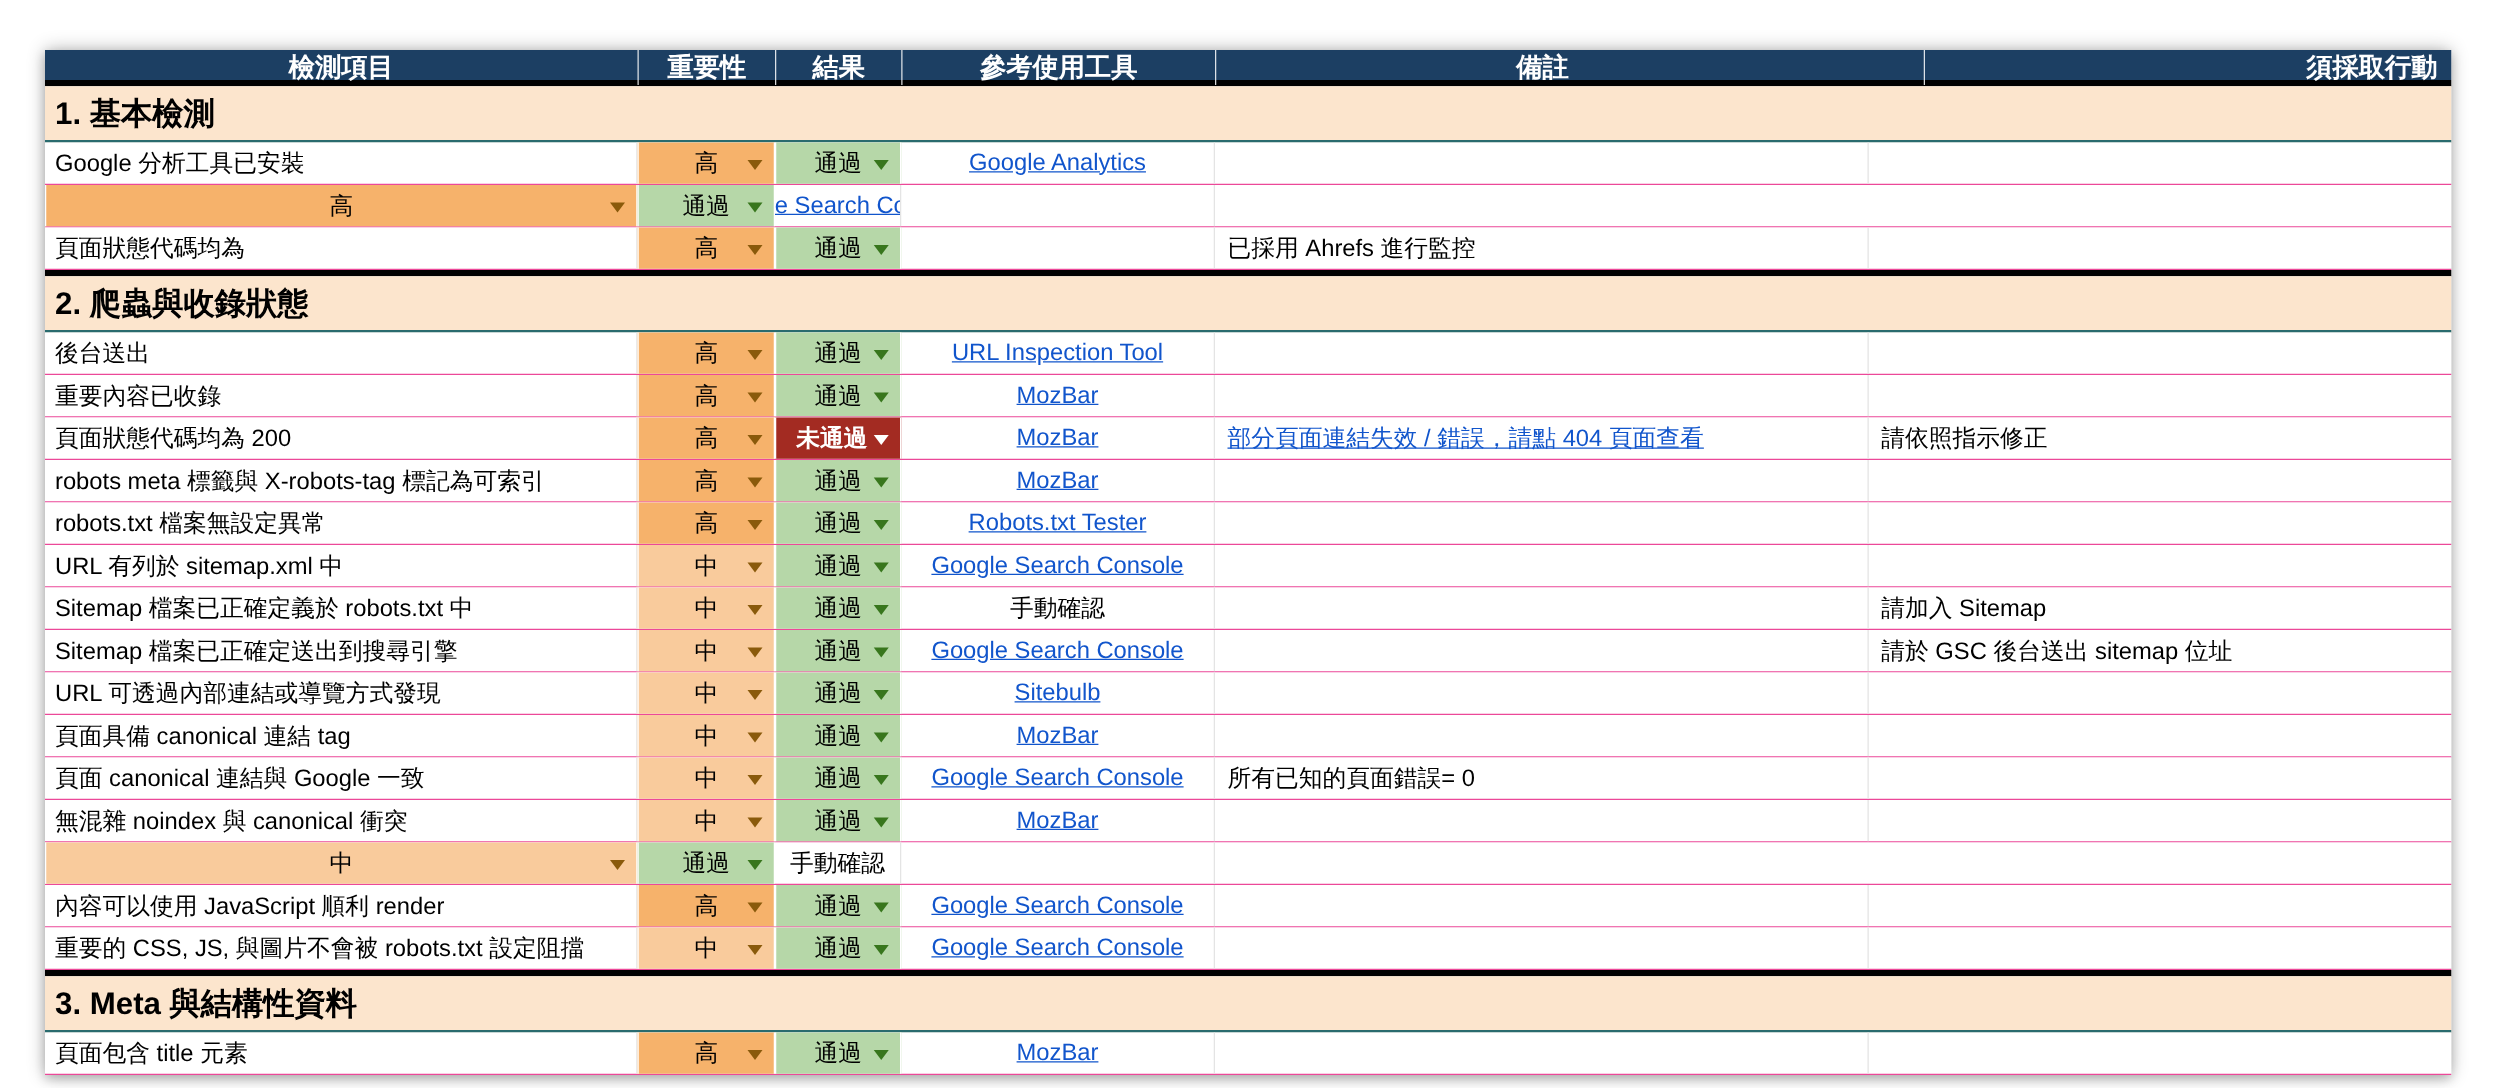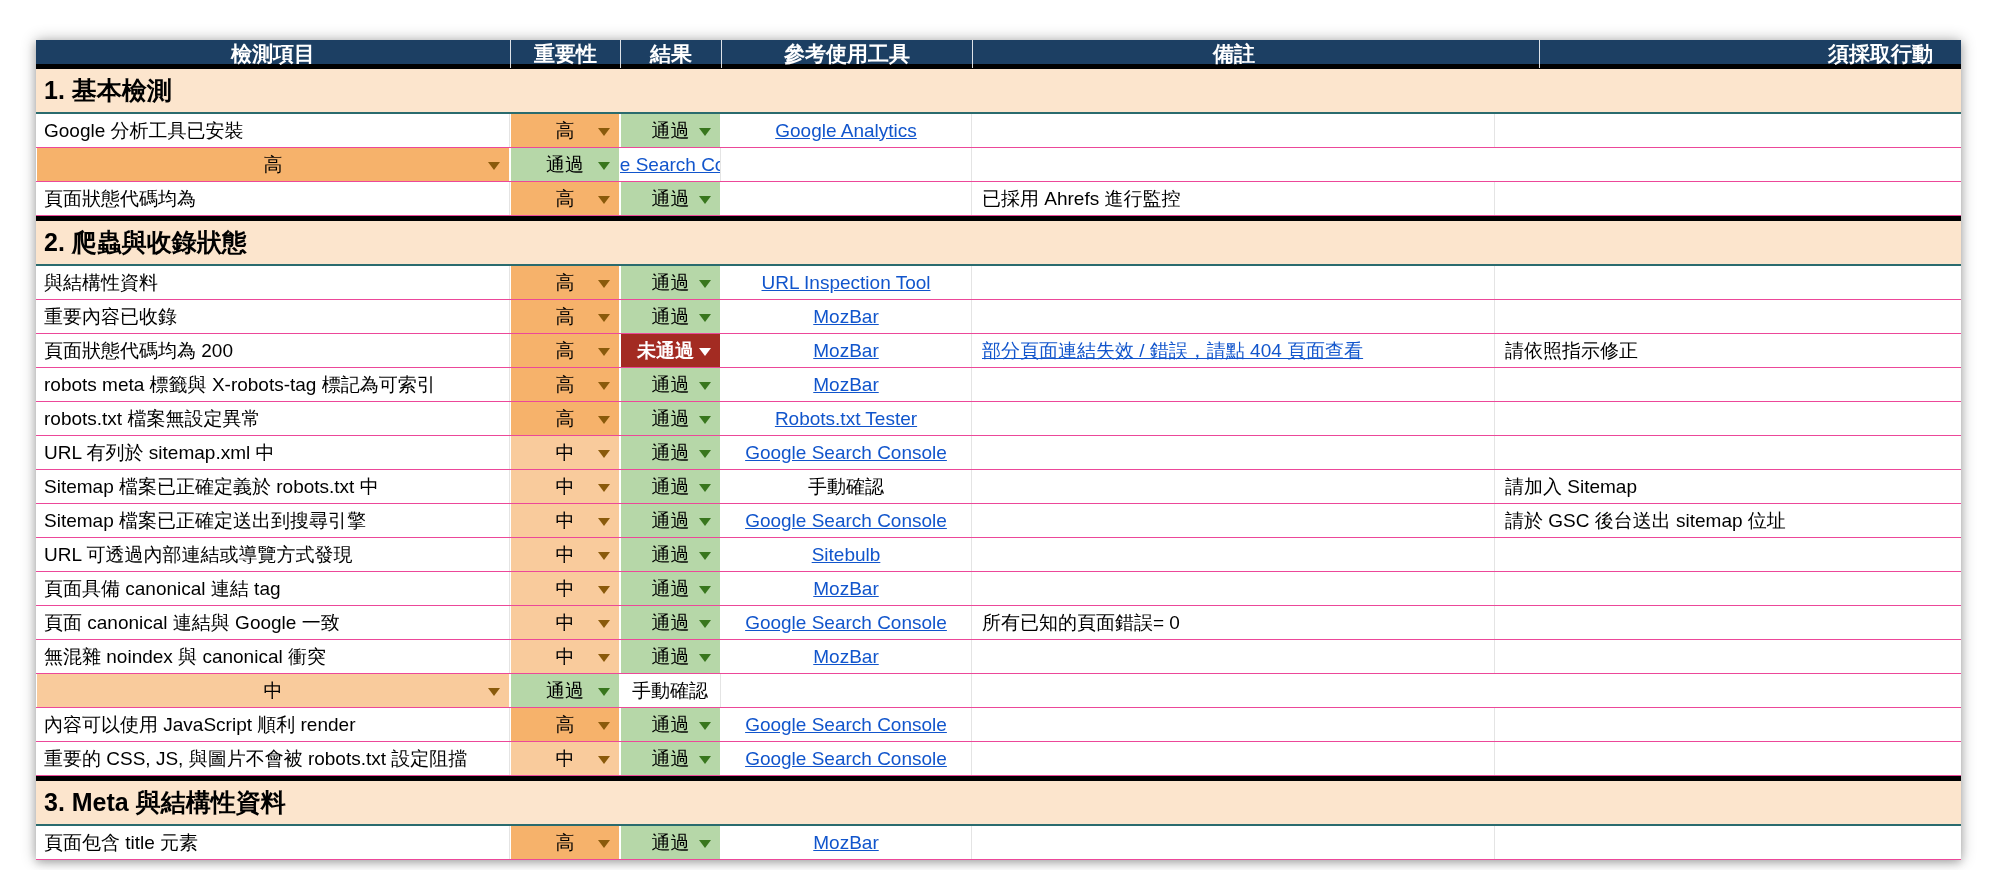--- a/index.html
+++ b/index.html
@@ -3,21 +3,21 @@
 <meta charset="utf-8">
 <style>
   html,body{margin:0;padding:0;background:#ffffff;width:2000px;height:870px;overflow:hidden;
     font-family:"Liberation Sans","DejaVu Sans",sans-serif;}
   .sheet{position:absolute;left:36px;top:40px;width:1925px;background:#fff;
     box-shadow:0 0 14px rgba(0,0,0,0.30),0 3px 8px rgba(0,0,0,0.18);}
   .hrow{display:grid;grid-template-columns:474px 110px 101px 251px 523px 466px;
     background:var(--header-bg);height:24px;}
   .hcell{color:#fff;font-weight:bold;font-size:21px;display:flex;align-items:center;justify-content:center;}
   .hcell + .hcell{border-left:1px solid rgba(255,255,255,0.85);}
-  .hcell.right{justify-content:flex-end;padding-right:28px;margin-left:44px;}
+  .hcell.right{justify-content:flex-end;padding-right:11px;margin-left:44px;}
   .black-divider{height:5px;background:var(--divider);}
   .section-row{height:43px;background:var(--section-bg);border-bottom:2px solid var(--teal-line);
     display:flex;align-items:center;padding-left:8px;font-size:25px;font-weight:bold;color:#000;}
   .row{display:grid;grid-template-columns:474px 110px 101px 251px 523px 466px;height:33px;
     border-bottom:1px solid #ec4899;background:#fff;}
   .cell{font-size:19px;color:#000;display:flex;align-items:center;overflow:hidden;white-space:nowrap;}
   .c1{padding:0 8px;border-right:1px solid #e4e4e4;}
   .c4{justify-content:center;border-right:1px solid #e4e4e4;}
   .c5{padding:0 10px;border-right:1px solid #e4e4e4;}
   .c6{padding:0 10px;}
@@ -94,21 +94,21 @@
         </div>
         <div class="cell c4"></div>
         <div class="cell c5">
           <div class="plain">已採用 Ahrefs 進行監控</div>
         </div>
         <div class="cell c6"></div>
       </div>
       <div class="black-divider"></div>
       <div class="section-row">2. 爬蟲與收錄狀態</div>
       <div class="row">
-        <div class="cell c1">與結構性資料</div>
+        <div class="cell c1">後台送出</div>
         <div class="cell chip imp-high">
           <div class="chip-label">高</div>
           <div class="arrow"></div>
         </div>
         <div class="cell chip res-pass">
           <div class="chip-label">通過</div>
           <div class="arrow"></div>
         </div>
         <div class="cell c4">
           <a href="#" class="cell-link">URL Inspection Tool</a>

